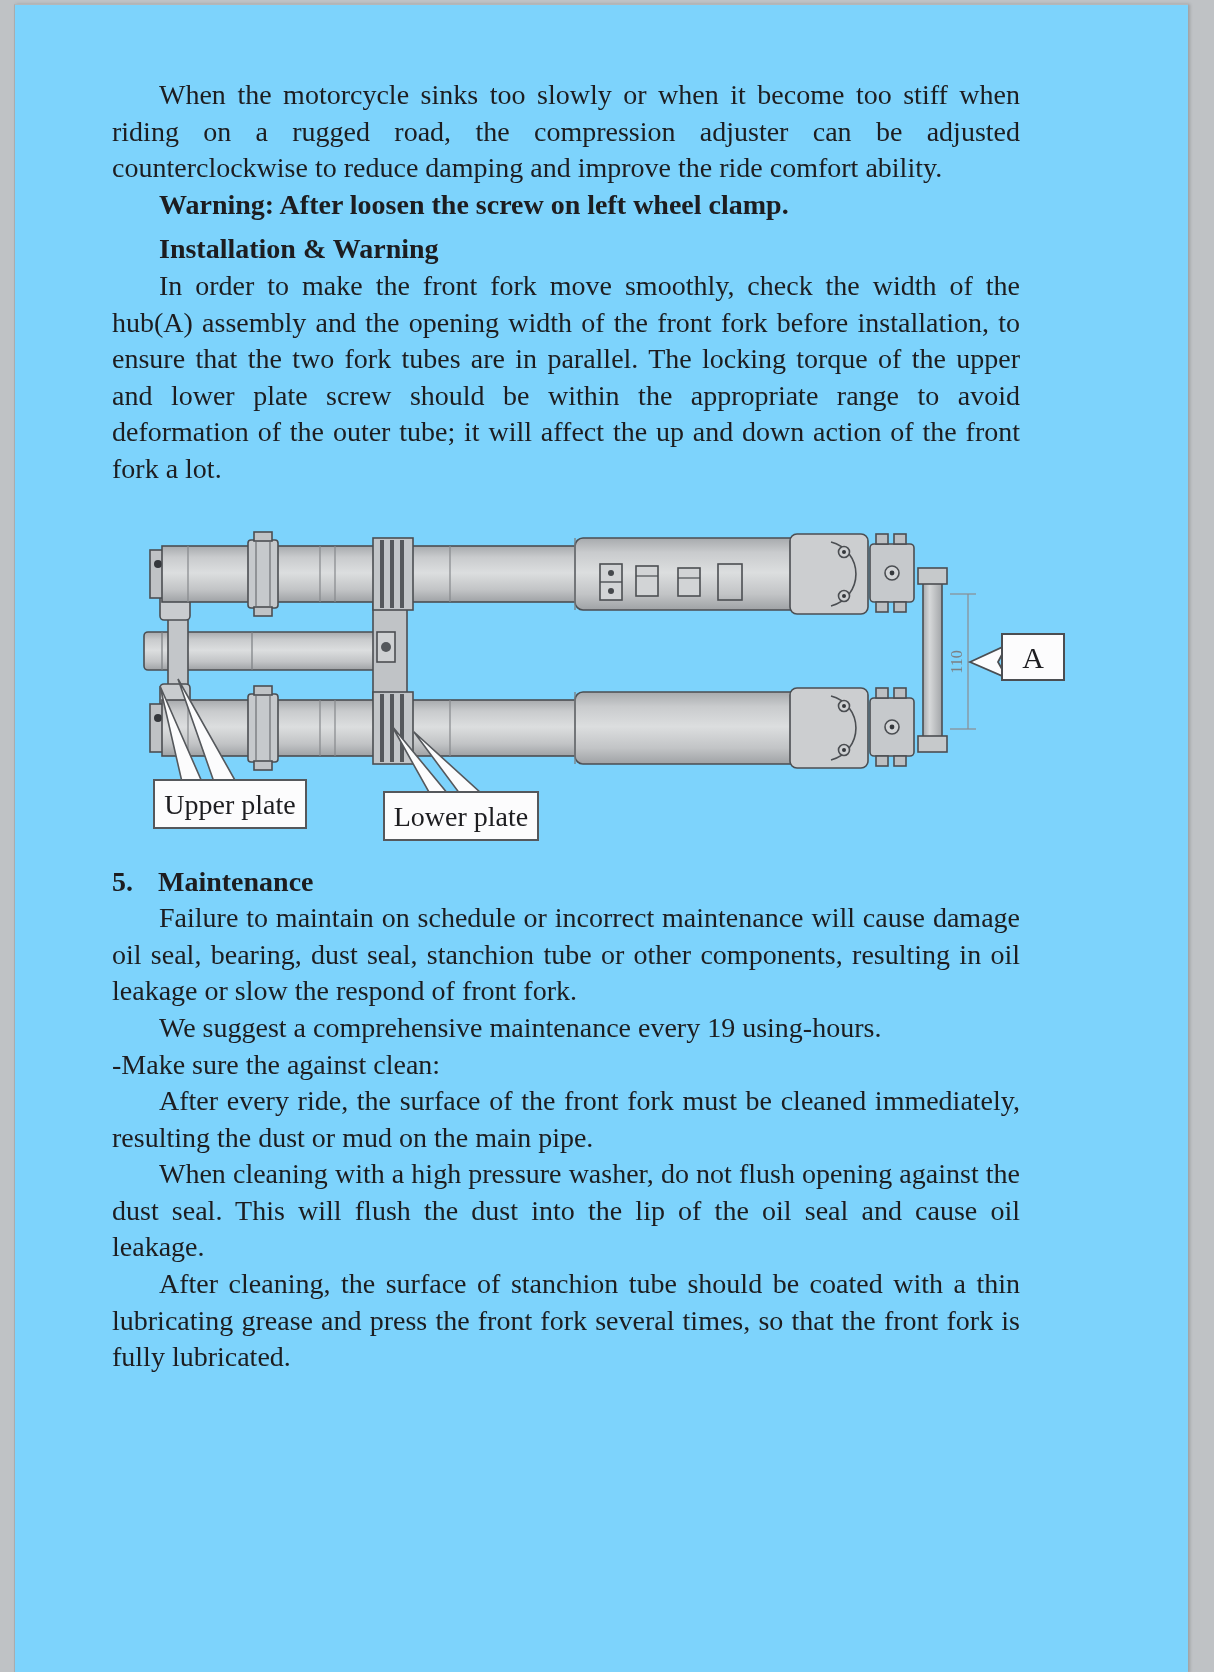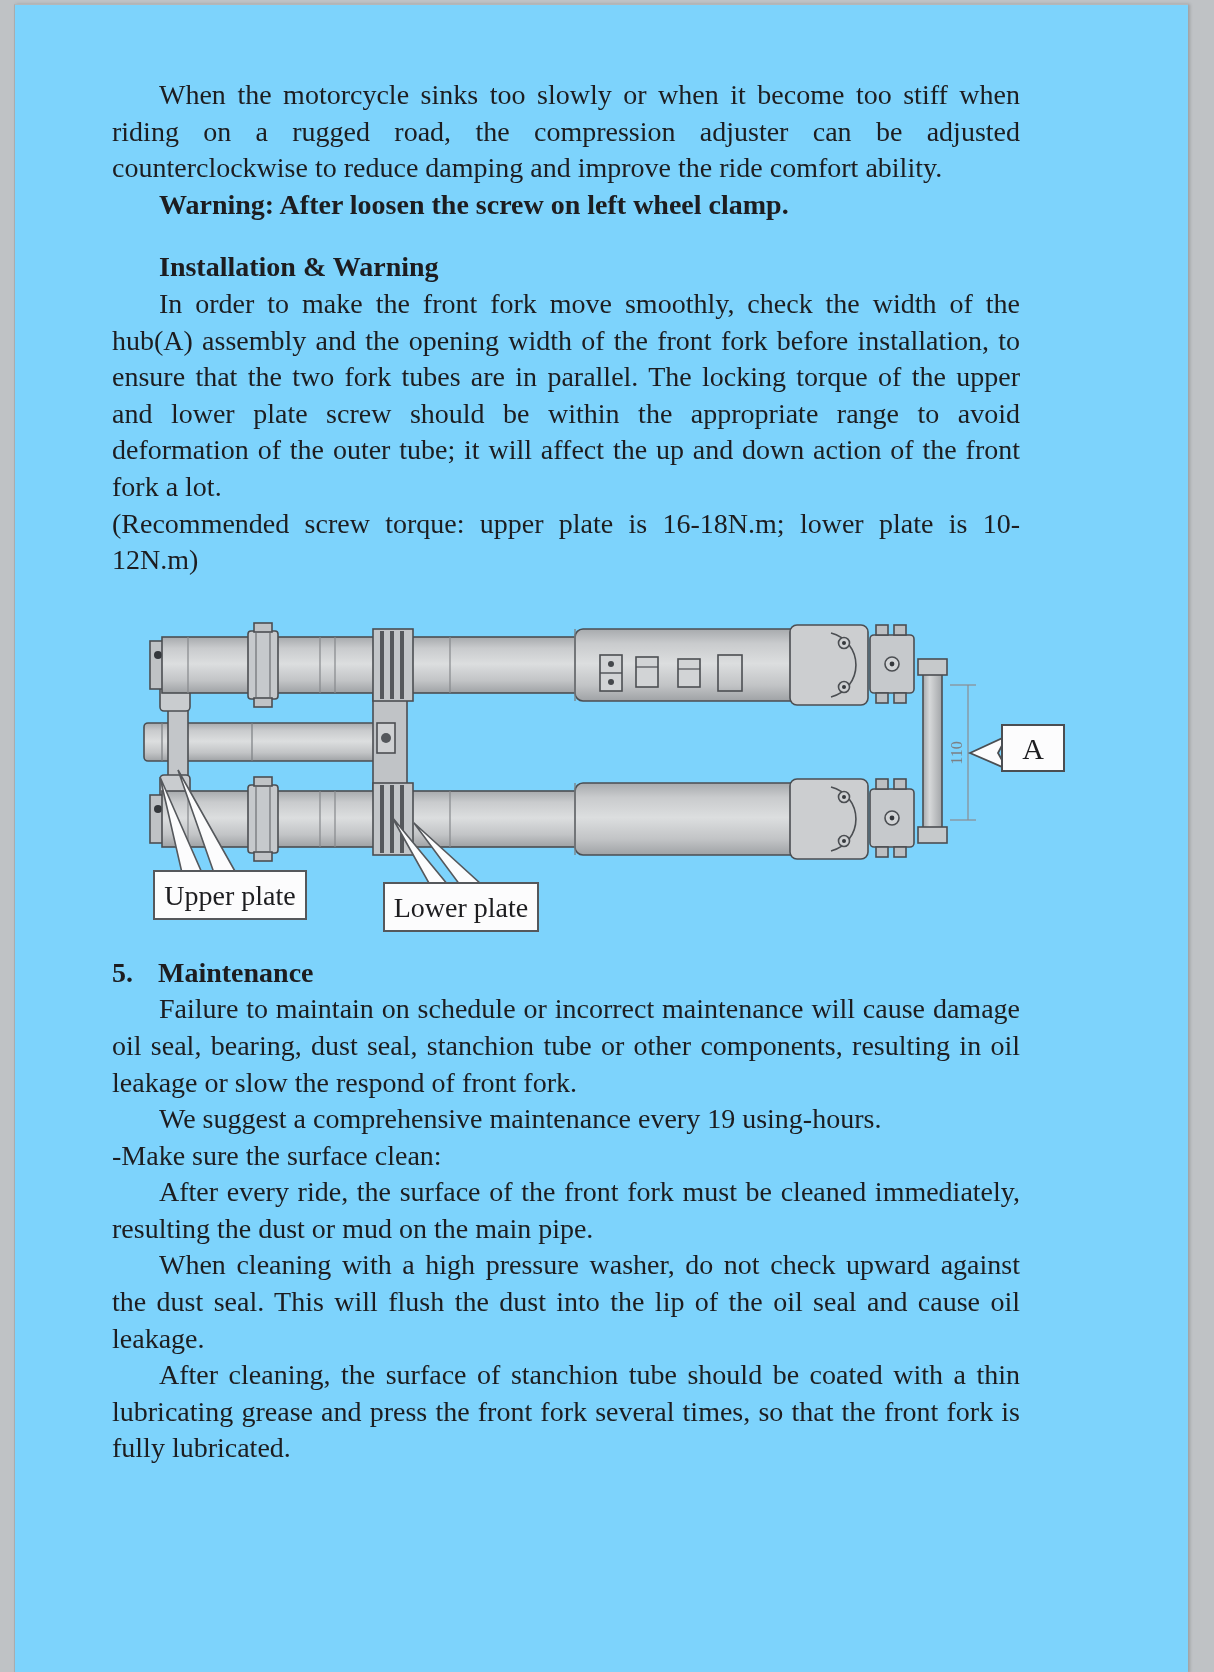--- a/index.html
+++ b/index.html
@@ -24,21 +24,21 @@
   }
   p{
     margin:0;
     font-size:28px;
     line-height:36.6px;
     text-align:justify;
     text-indent:47px;
   }
   p.noindent{text-indent:0;}
   p.bold{font-weight:bold;}
-  .gap-above{margin-top:26px;}
+  .gap-above{margin-top:8px;}
   .sect-head{font-weight:bold;text-indent:0;margin-top:10px;}
   .sect-head .num{display:inline-block;width:46px;}
   .figure{
     position:relative;
     margin:6px 0 4px 18px;
     width:950px;height:360px;
   }
   .figure svg{display:block;}
 </style>
 </head>
@@ -48,21 +48,20 @@
   <div class="content">
 
     <p>When the motorcycle sinks too slowly or when it become too stiff when riding on a rugged road, the compression adjuster can be adjusted counterclockwise to reduce damping and improve the ride comfort ability.</p>
 
     <p class="bold">Warning: After loosen the screw on left wheel clamp.</p>
 
     <p class="bold gap-above">Installation &amp; Warning</p>
 
     <p>In order to make the front fork move smoothly, check the width of the hub(A) assembly and the opening width of the front fork before installation, to ensure that the two fork tubes are in parallel. The locking torque of the upper and lower plate screw should be within the appropriate range to avoid deformation of the outer tube; it will affect the up and down action of the front fork a lot.</p>
 
-    <p class="noindent">(Recommended screw torque: upper plate is 16-18N.m; lower plate is 10-12N.m)</p>
 
     <div class="figure">
       <svg width="950" height="360" viewBox="0 0 950 360">
         <defs>
           <linearGradient id="tubeV" x1="0" y1="0" x2="0" y2="1">
             <stop offset="0%" stop-color="#a7aaad"></stop>
             <stop offset="20%" stop-color="#c9cbcd"></stop>
             <stop offset="48%" stop-color="#dcdedf"></stop>
             <stop offset="78%" stop-color="#c2c4c6"></stop>
             <stop offset="100%" stop-color="#9fa2a5"></stop>
@@ -204,19 +203,19 @@
           <rect x="254" y="298" width="154" height="48" fill="#fcfcfd" stroke="#55585c" stroke-width="2"></rect>
           <text x="331" y="332" text-anchor="middle" font-size="28" fill="#1d1d20" font-family="Liberation Serif, serif">Lower plate</text>
         </g>
       </svg>
     </div>
 
     <p class="sect-head"><span class="num">5.</span><span>Maintenance</span></p>
 
     <p>Failure to maintain on schedule or incorrect maintenance will cause damage oil seal, bearing, dust seal, stanchion tube or other components, resulting in oil leakage or slow the respond of front fork.</p>
     <p>We suggest a comprehensive maintenance every 19 using-hours.</p>
-    <p class="noindent">-Make sure the surface clean:</p>
+    <p class="noindent">-Make sure the against clean:</p>
     <p>After every ride, the surface of the front fork must be cleaned immediately, resulting the dust or mud on the main pipe.</p>
-    <p>When cleaning with a high pressure washer, do not check upward against the dust seal. This will flush the dust into the lip of the oil seal and cause oil leakage.</p>
+    <p>When cleaning with a high pressure washer, do not flush opening against the dust seal. This will flush the dust into the lip of the oil seal and cause oil leakage.</p>
     <p>After cleaning, the surface of stanchion tube should be coated with a thin lubricating grease and press the front fork several times, so that the front fork is fully lubricated.</p>
 
   </div>
 </div>
 
 </body></html>

